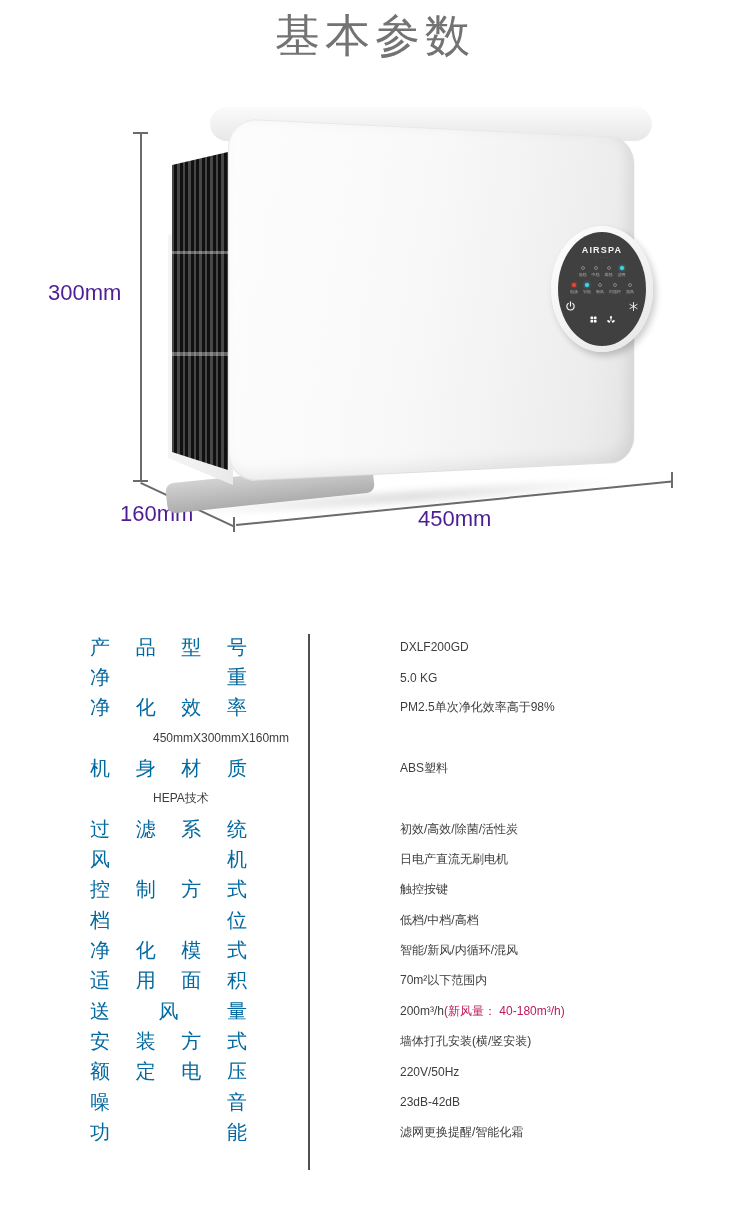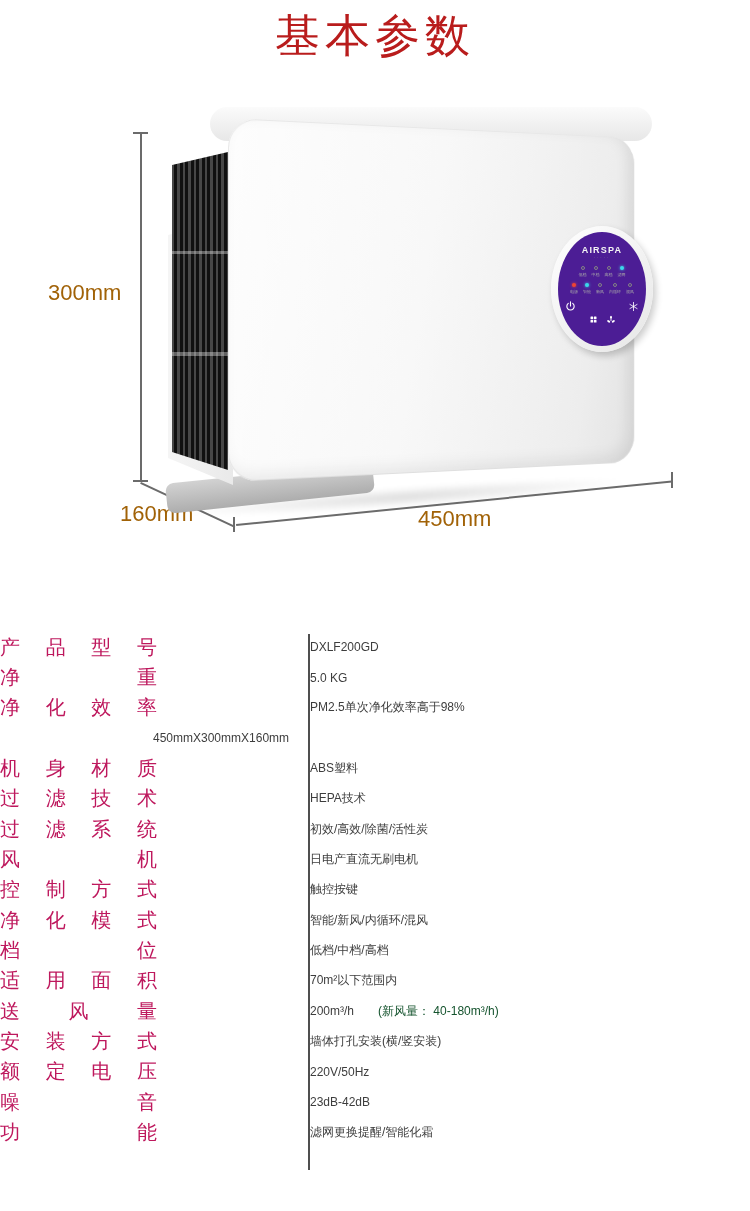--- a/index.html
+++ b/index.html
@@ -6,27 +6,27 @@
   body{
     width:750px;height:1211px;background:#ffffff;overflow:hidden;position:relative;
     font-family:"Liberation Sans","DejaVu Sans",sans-serif;
     -webkit-font-smoothing:antialiased;
   }
   .page{position:absolute;inset:0;}
 
   
   .title{
     position:absolute;top:6px;left:0;width:100%;margin:0;
-    text-align:center;font-size:45px;font-weight:300;color:#b91c1c;
+    text-align:center;font-size:45px;font-weight:300;color:#737373;
     letter-spacing:5px;
   }
 
   
   .figure{position:absolute;left:0;top:95px;width:750px;height:470px;}
-  .dim-label{position:absolute;font-size:22px;color:#a16207;}
+  .dim-label{position:absolute;font-size:22px;color:#4c1d95;}
   .lbl-height{left:48px;top:185px;}
   .lbl-depth{left:100px;top:406px;margin-left:20px;}
   .lbl-width{left:418px;top:411px;}
   .dline{position:absolute;background:#6b6b6b;}
   .v-line{left:140px;top:38px;width:1.5px;height:348px;}
   .tick-top{left:133px;top:37px;width:15px;height:1.5px;}
   .tick-mid{left:133px;top:385px;width:15px;height:1.5px;}
   .depth-line{left:141px;top:387px;width:104px;height:1.5px;transform:rotate(25deg);transform-origin:left top;}
   .width-line{left:236px;top:429px;width:438px;height:1.5px;transform:rotate(-5.7deg);transform-origin:left top;}
   .tick-corner{left:233px;top:422px;width:1.5px;height:15px;}
@@ -66,21 +66,21 @@
     box-shadow:inset -8px -6px 18px rgba(0,0,0,.08),inset 0 0 0 1px #ececec;
     transform:perspective(1000px) rotateY(15deg);transform-origin:left center;
   }
   .panel-bezel{
     position:absolute;left:551px;top:131px;width:102px;height:126px;z-index:6;
     border-radius:50%;background:linear-gradient(135deg,#ffffff,#e6e6e6);
     box-shadow:3px 4px 7px rgba(0,0,0,.2);
   }
   .panel{
     position:absolute;left:558px;top:137px;width:88px;height:114px;z-index:7;
-    border-radius:50%;background:#4c1d95;color:#fff;
+    border-radius:50%;background:#404040;color:#fff;
     display:flex;flex-direction:column;align-items:center;
     padding-top:13px;box-sizing:border-box;
   }
   .panel-logo{font-size:9px;font-weight:bold;letter-spacing:1.2px;color:#f4f4f4;line-height:10px;}
   .panel-logo-sub{font-size:4px;color:#8a8a8a;letter-spacing:2px;line-height:5px;}
   .ind-row{display:flex;justify-content:center;gap:5px;margin-top:6px;}
   .ind{display:flex;flex-direction:column;align-items:center;gap:2px;}
   .dot{width:4px;height:4px;border-radius:50%;box-sizing:border-box;}
   .dot.off{width:4px;height:4px;background:transparent;border:1px solid #848484;}
   .dot.cyan{background:#3bd8ea;box-shadow:0 0 3px #3bd8ea;}
@@ -88,25 +88,25 @@
   .ind-label{font-size:4px;color:#a9a9a9;white-space:nowrap;line-height:5px;}
   .panel-icons{width:74px;display:flex;justify-content:space-between;margin-top:7px;}
   .panel-icons-bottom{display:flex;gap:8px;margin-top:3px;}
   .picon{display:block;}
 
   
   .specs{position:absolute;left:0;top:632px;width:750px;}
   .spec-divider{position:absolute;left:308px;top:2px;width:1.5px;height:536px;background:#4f4f4f;}
   .spec-row{display:flex;align-items:center;height:30.35px;}
   .spec-label{
-    width:157px;font-size:20px;color:#be185d;
+    width:157px;margin-left:90px;font-size:20px;color:#0369a1;
     text-align:justify;text-align-last:justify;white-space:nowrap;
   }
   .spec-value{margin-left:153px;font-size:12px;color:#3d3d3d;white-space:nowrap;}
-  .spec-value .red{color:#14532d;margin-left:24px;}
+  .spec-value .red{color:#be185d;}
 </style>
 </head>
 <body>
 
 <div class="page">
 
   <h1 class="title">基本参数</h1>
 
   <div class="figure">
 
@@ -220,44 +220,43 @@
           <div class="spec-value"><span>PM2.5单次净化效率高于98%</span><span class="red"></span></div>
         </div>
         <div class="spec-row">
           <div class="spec-value"><span>450mmX300mmX160mm</span><span class="red"></span></div>
         </div>
         <div class="spec-row">
           <div class="spec-label">机 身 材 质</div>
           <div class="spec-value"><span>ABS塑料</span><span class="red"></span></div>
         </div>
         <div class="spec-row">
-          <div class="spec-label">过 滤 技 术</div>
           <div class="spec-value"><span>HEPA技术</span><span class="red"></span></div>
         </div>
         <div class="spec-row">
           <div class="spec-label">过 滤 系 统</div>
           <div class="spec-value"><span>初效/高效/除菌/活性炭</span><span class="red"></span></div>
         </div>
         <div class="spec-row">
           <div class="spec-label">风 机</div>
           <div class="spec-value"><span>日电产直流无刷电机</span><span class="red"></span></div>
         </div>
         <div class="spec-row">
           <div class="spec-label">控 制 方 式</div>
           <div class="spec-value"><span>触控按键</span><span class="red"></span></div>
         </div>
         <div class="spec-row">
+          <div class="spec-label">档 位</div>
+          <div class="spec-value"><span>低档/中档/高档</span><span class="red"></span></div>
+        </div>
+        <div class="spec-row">
           <div class="spec-label">净 化 模 式</div>
           <div class="spec-value"><span>智能/新风/内循环/混风</span><span class="red"></span></div>
         </div>
         <div class="spec-row">
-          <div class="spec-label">档 位</div>
-          <div class="spec-value"><span>低档/中档/高档</span><span class="red"></span></div>
-        </div>
-        <div class="spec-row">
           <div class="spec-label">适 用 面 积</div>
           <div class="spec-value"><span>70m²以下范围内</span><span class="red"></span></div>
         </div>
         <div class="spec-row">
           <div class="spec-label">送 风 量</div>
           <div class="spec-value"><span>200m³/h</span><span class="red">(新风量： 40-180m³/h)</span></div>
         </div>
         <div class="spec-row">
           <div class="spec-label">安 装 方 式</div>
           <div class="spec-value"><span>墙体打孔安装(横/竖安装)</span><span class="red"></span></div>

